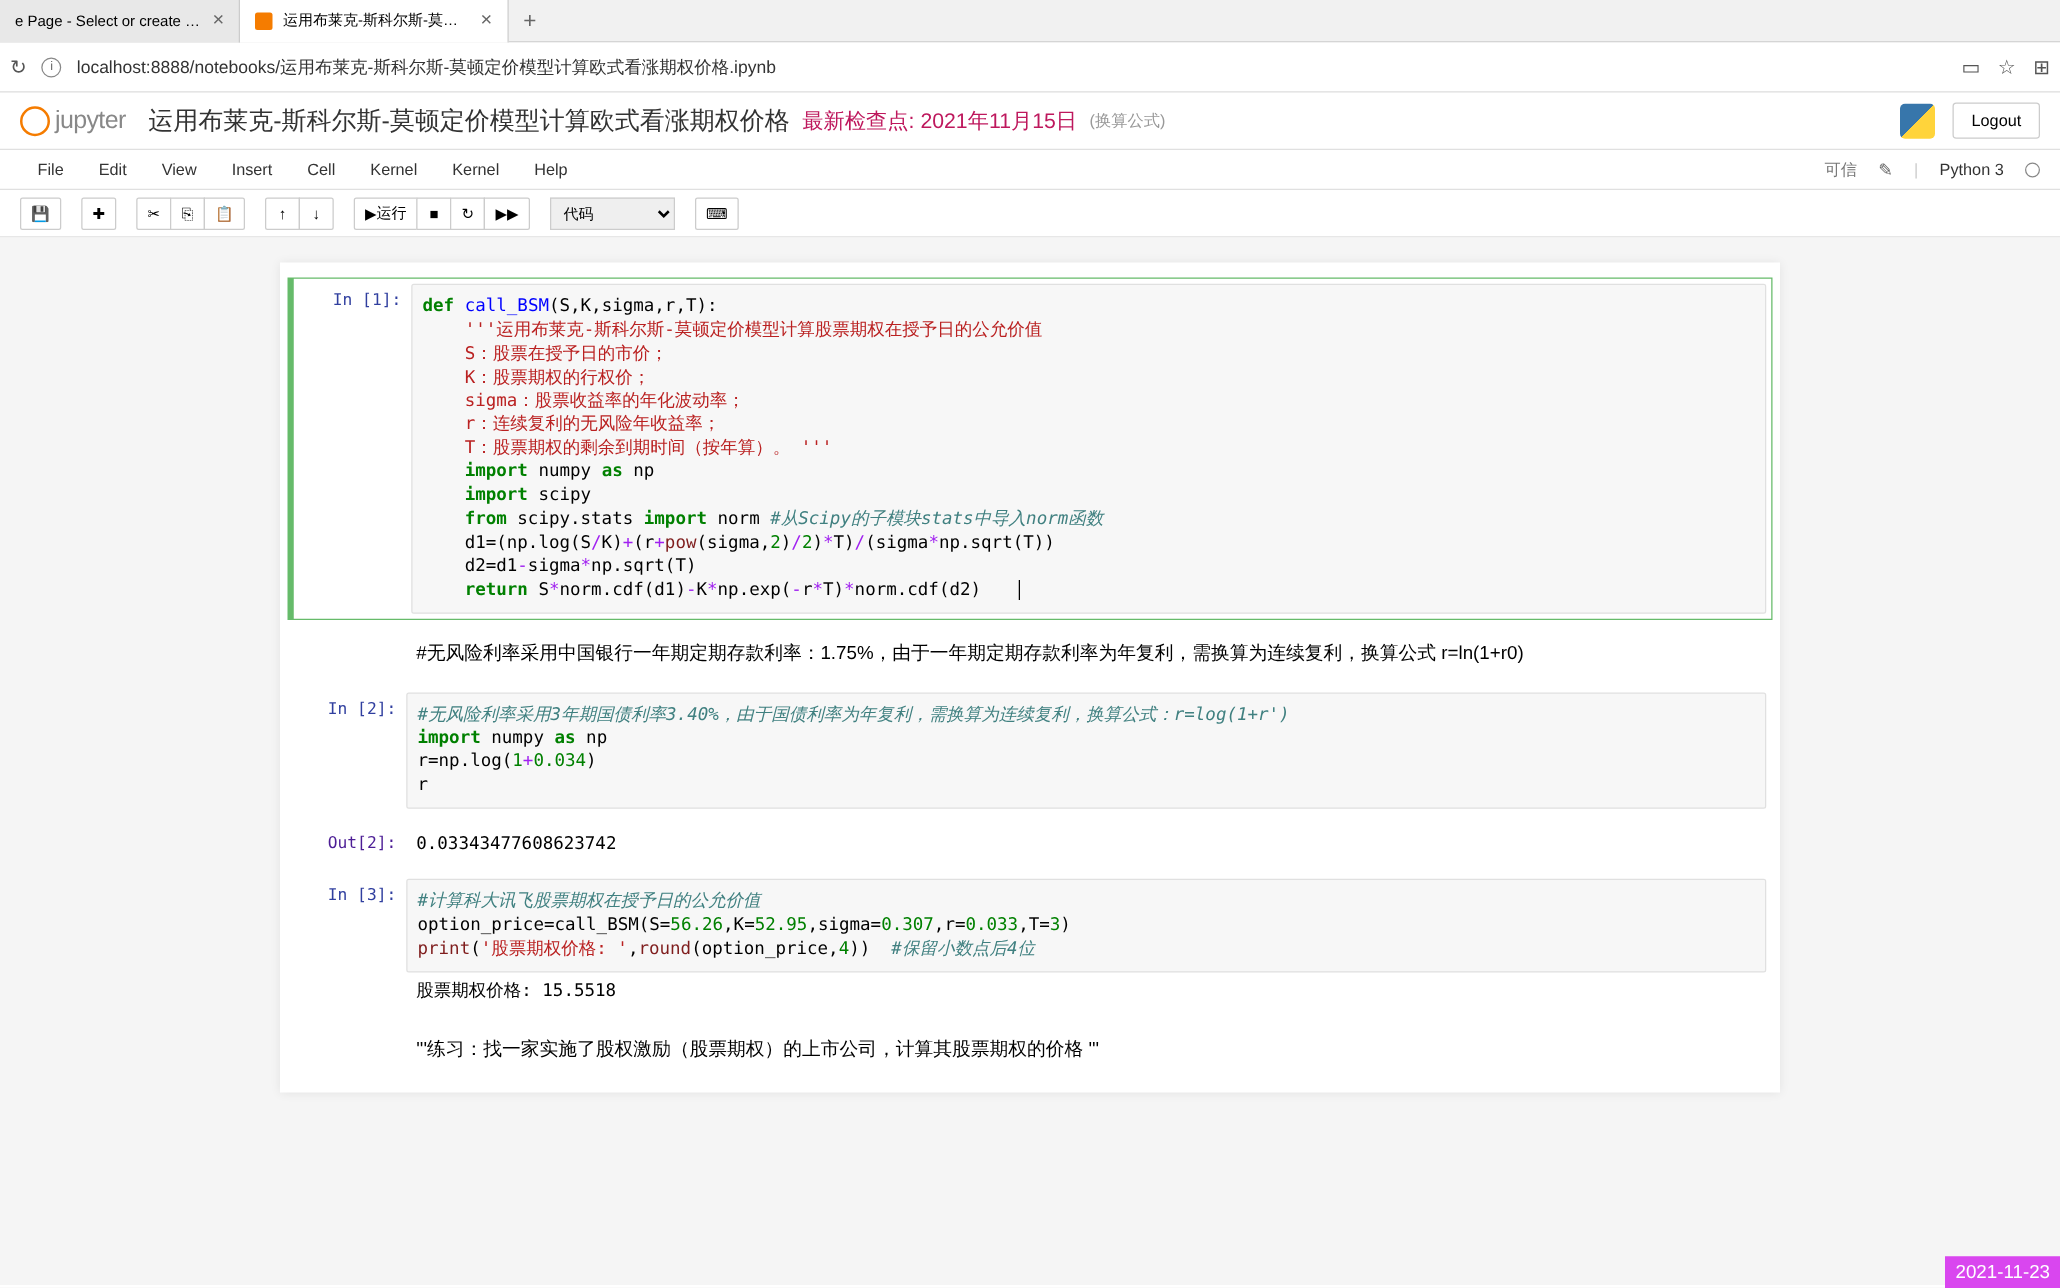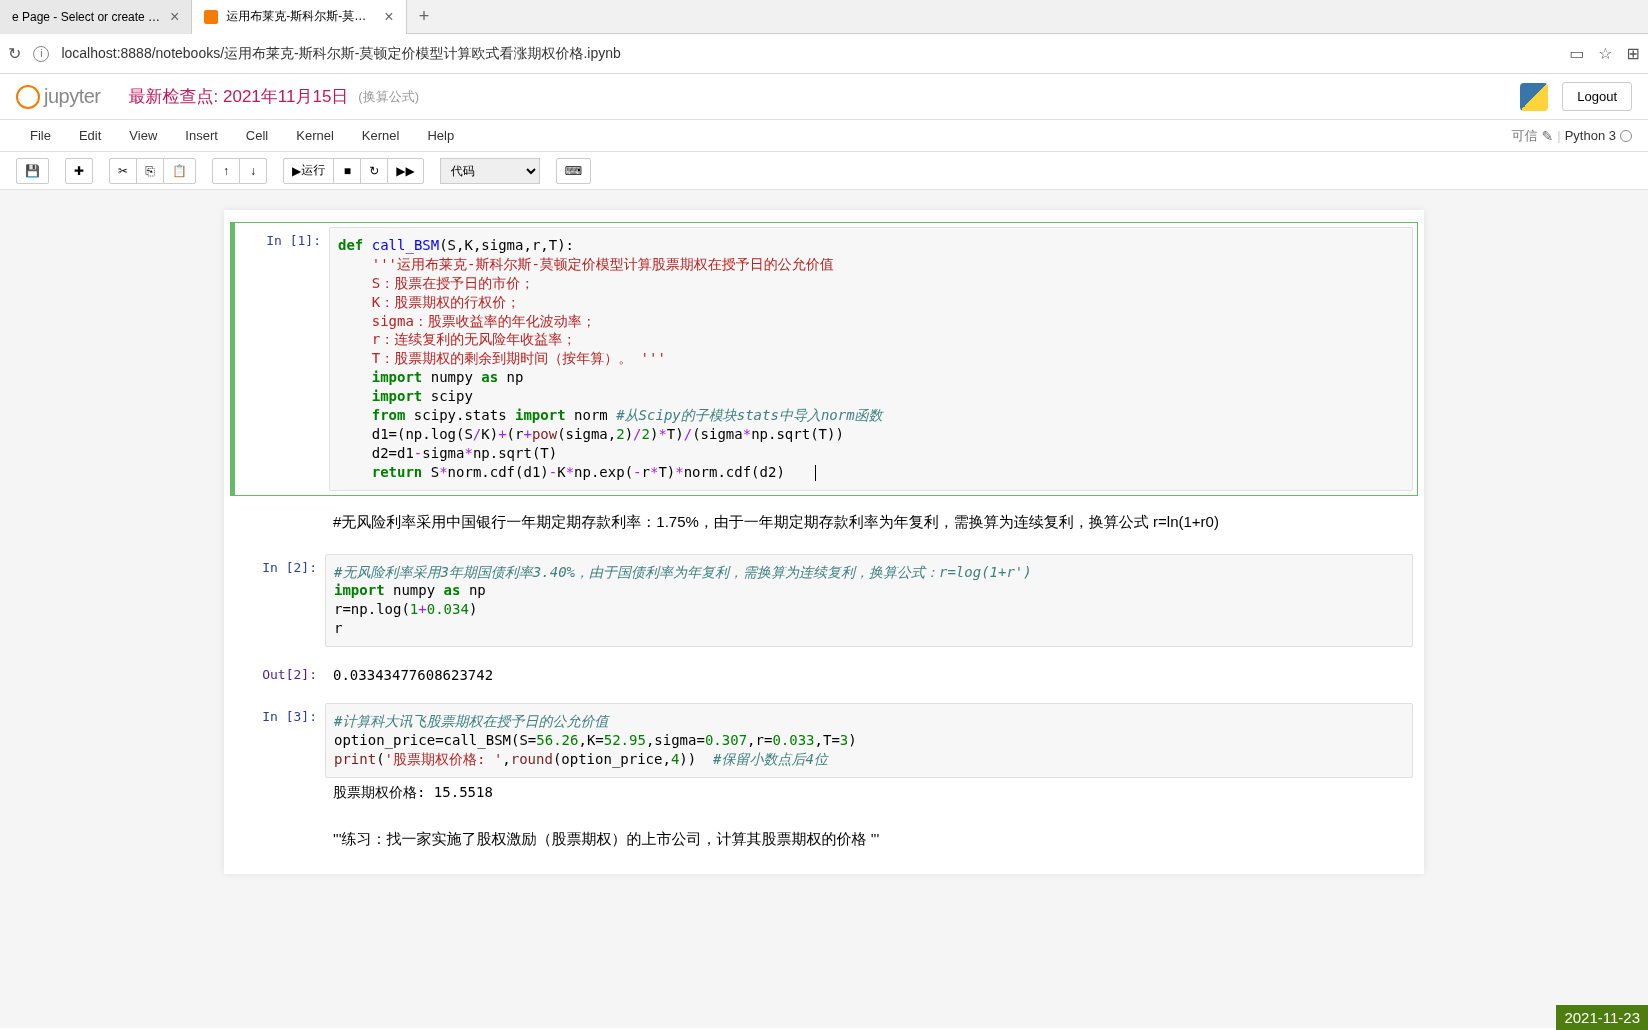--- a/index.html
+++ b/index.html
@@ -28,21 +28,21 @@
 .jp-title { font-size: 20px; color: #333; }
 .jp-checkpoint { font-size: 17px; color: #be185d; margin-left: 10px; text-align: right; }
 .jp-autosave { font-size: 13px; color: #999; margin-left: 10px; }
 .jp-header-right { margin-left: auto; display: flex; align-items: center; gap: 14px; }
 .jp-python-logo { width: 28px; height: 28px; background: linear-gradient(135deg, #3776ab 50%, #ffd43b 50%); border-radius: 4px; }
 .jp-logout { border: 1px solid #ccc; padding: 6px 14px; border-radius: 3px; font-size: 13px; background: #fff; cursor: pointer; }
 
 
 .jp-menubar { display: flex; align-items: center; padding: 0 16px; height: 32px; border-bottom: 1px solid #e0e0e0; }
 .jp-menu { padding: 0 14px; font-size: 13px; color: #333; cursor: pointer; }
-.jp-menubar-right { margin-left: auto; display: flex; align-items: center; gap: 4px; font-size: 13px; }
+.jp-menubar-right { margin-left: auto; display: flex; align-items: center; gap: 17px; font-size: 13px; }
 .jp-trusted { color: #777; }
 .jp-edit-icon { font-size: 14px; color: #666; cursor: pointer; }
 .jp-kernel-sep { color: #ccc; }
 .jp-kernel { color: #333; }
 .jp-kernel-ind { width: 12px; height: 12px; border: 1px solid #888; border-radius: 50%; }
 
 
 .jp-toolbar { display: flex; align-items: center; padding: 4px 16px; height: 38px; border-bottom: 1px solid #e0e0e0; gap: 4px; }
 .tb-btn { border: 1px solid #ccc; background: #fff; padding: 4px 8px; border-radius: 2px; font-size: 12px; cursor: pointer; min-width: 28px; height: 26px; display: flex; align-items: center; justify-content: center; }
 .tb-group { display: flex; }
@@ -73,21 +73,21 @@
 .kw { color: #008000; font-weight: bold; }
 .bi { color: #7f1d1d; }
 .str { color: #ba2121; }
 .cmt { color: #408080; font-style: italic; }
 .num { color: #008000; }
 .op { color: #a020f0; }
 .fn { color: #0000ff; }
 
 .cursor-caret { display: inline-block; width: 1px; height: 16px; background: #000; vertical-align: middle; margin-left: 30px; }
 
-.timestamp-badge { position: fixed; bottom: 0; right: 0; background: #4d7c0f; color: #fff; font-size: 15px; padding: 4px 8px; }
+.timestamp-badge { position: fixed; bottom: 0; right: 0; background: #d946ef; color: #fff; font-size: 15px; padding: 4px 8px; }
 </style>
 </head>
 <body>
 
 <div class="browser-tabs">
   <div class="tab">
     <span class="tab-title">e Page - Select or create a n</span>
     <span class="tab-close">×</span>
   </div>
   <div class="tab active">
@@ -107,20 +107,21 @@
     <span>☆</span>
     <span>⊞</span>
   </div>
 </div>
 
 <div class="jp-header">
   <div class="jp-logo">
     <span class="jp-logo-icon"></span>
     <span class="jp-logo-text">jupyter</span>
   </div>
+  <span class="jp-title">运用布莱克-斯科尔斯-莫顿定价模型计算欧式看涨期权价格</span>
   <span class="jp-checkpoint">最新检查点: 2021年11月15日</span>
   <span class="jp-autosave">(换算公式)</span>
   <div class="jp-header-right">
     <span class="jp-python-logo"></span>
     <button class="jp-logout">Logout</button>
   </div>
 </div>
 
 <div class="jp-menubar">
   <span class="jp-menu">File</span>

